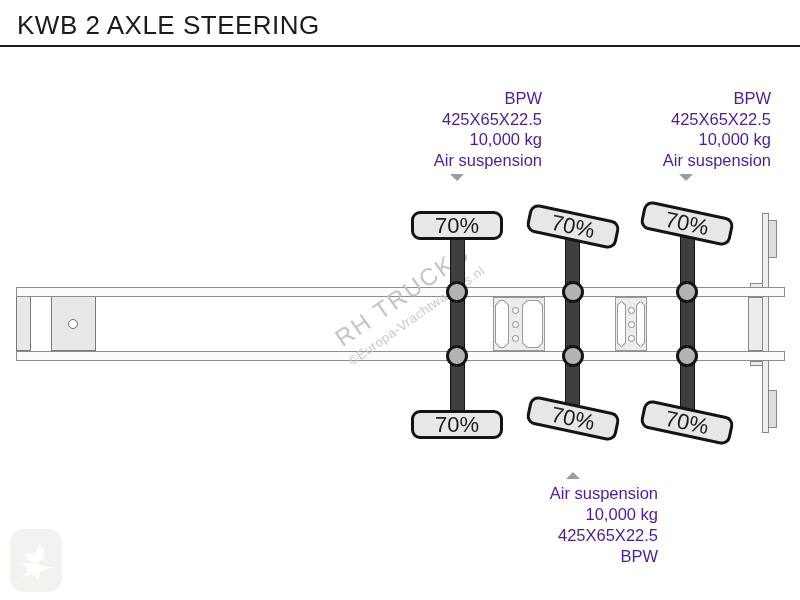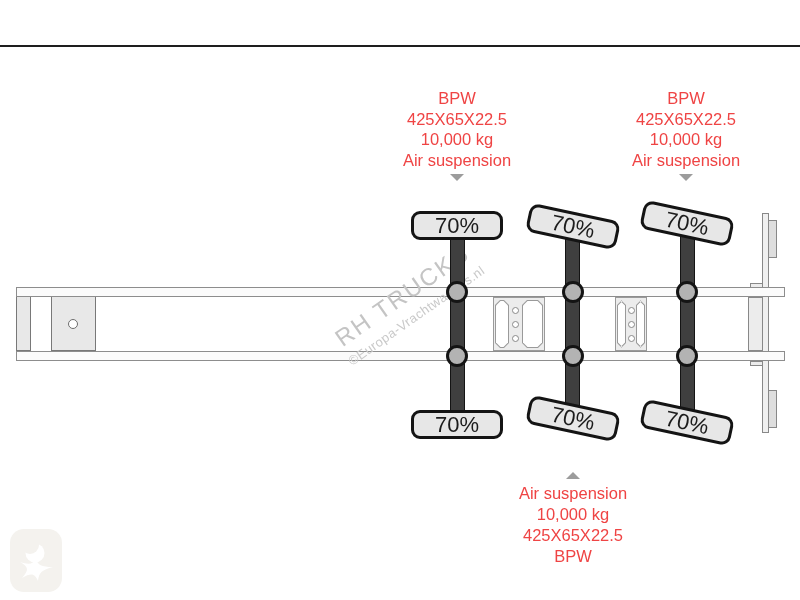--- a/index.html
+++ b/index.html
@@ -8,21 +8,21 @@
     font-family:"Liberation Sans","DejaVu Sans",sans-serif;
   }
   .abs{position:absolute;box-sizing:border-box;}
 
   
   .title{left:17px;top:10px;font-size:26px;letter-spacing:.5px;color:#1b1b1b;white-space:nowrap;}
   .rule{left:0;top:45px;width:800px;height:2px;background:#1e1e1e;}
   .ref{left:17px;top:52px;font-size:15px;color:#111;white-space:nowrap;}
 
   
-  .note{width:170px;text-align:center;font-size:16.5px;line-height:20.5px;color:#ef4444;}
+  .note{width:170px;text-align:right;font-size:16.5px;line-height:20.5px;color:#4c1d95;}
   .arrow-down{width:0;height:0;border-left:7px solid transparent;border-right:7px solid transparent;
     border-top:7px solid #9c9c9c;margin:4px auto 0;}
   .arrow-up{width:0;height:0;border-left:7px solid transparent;border-right:7px solid transparent;
     border-bottom:7px solid #9c9c9c;margin:0 auto 4px;}
 
   
   .rail{background:#fbfbfb;border:1.5px solid #8d8d8d;height:10px;width:769px;left:16px;}
   .endbox{background:#e8e8e8;border:1.5px solid #787878;top:296px;height:55px;}
   .kingpin{width:10px;height:10px;border-radius:50%;background:#fff;border:1.5px solid #6d6d6d;left:68px;top:319px;}
 
@@ -51,20 +51,21 @@
 
   
   .corner-logo{left:10px;top:529px;width:52px;height:63px;background:#f4f2ee;border-radius:14px;}
   .corner-logo svg{position:absolute;inset:0;}
 </style>
 </head>
 <body>
 
 <div class="stage">
 
+  <div class="abs title">KWB 2 AXLE STEERING</div>
   <div class="abs rule"></div>
 
   <div class="abs note" style="left:372px;top:88px;">
     <div>BPW</div>
     <div>425X65X22.5</div>
     <div>10,000 kg</div>
     <div>Air suspension</div>
     <div class="arrow-down"></div>
   </div>
 

